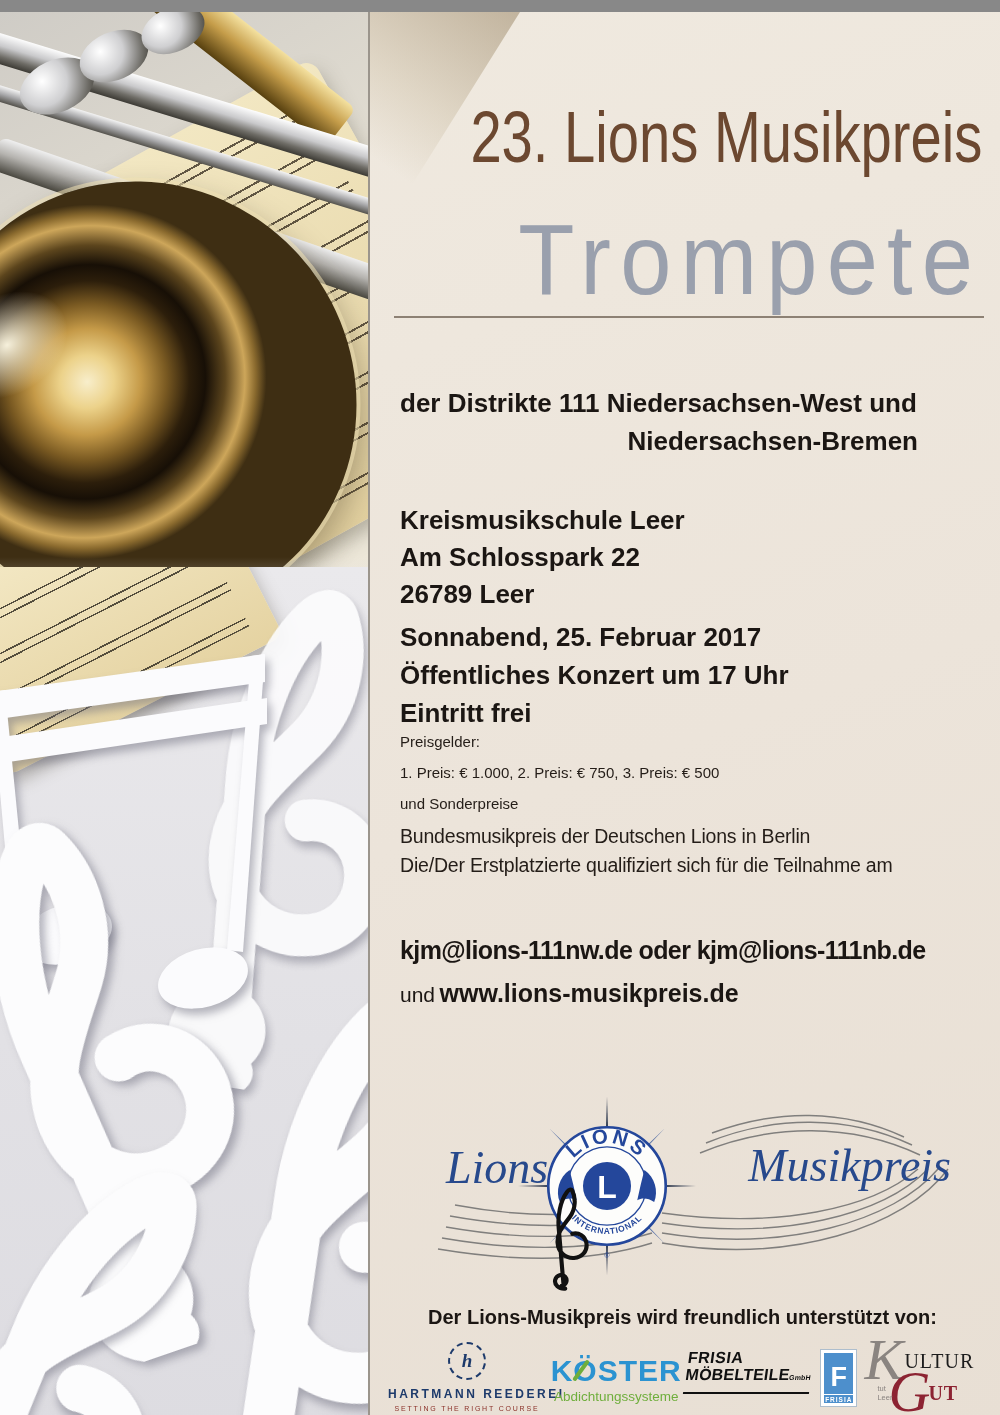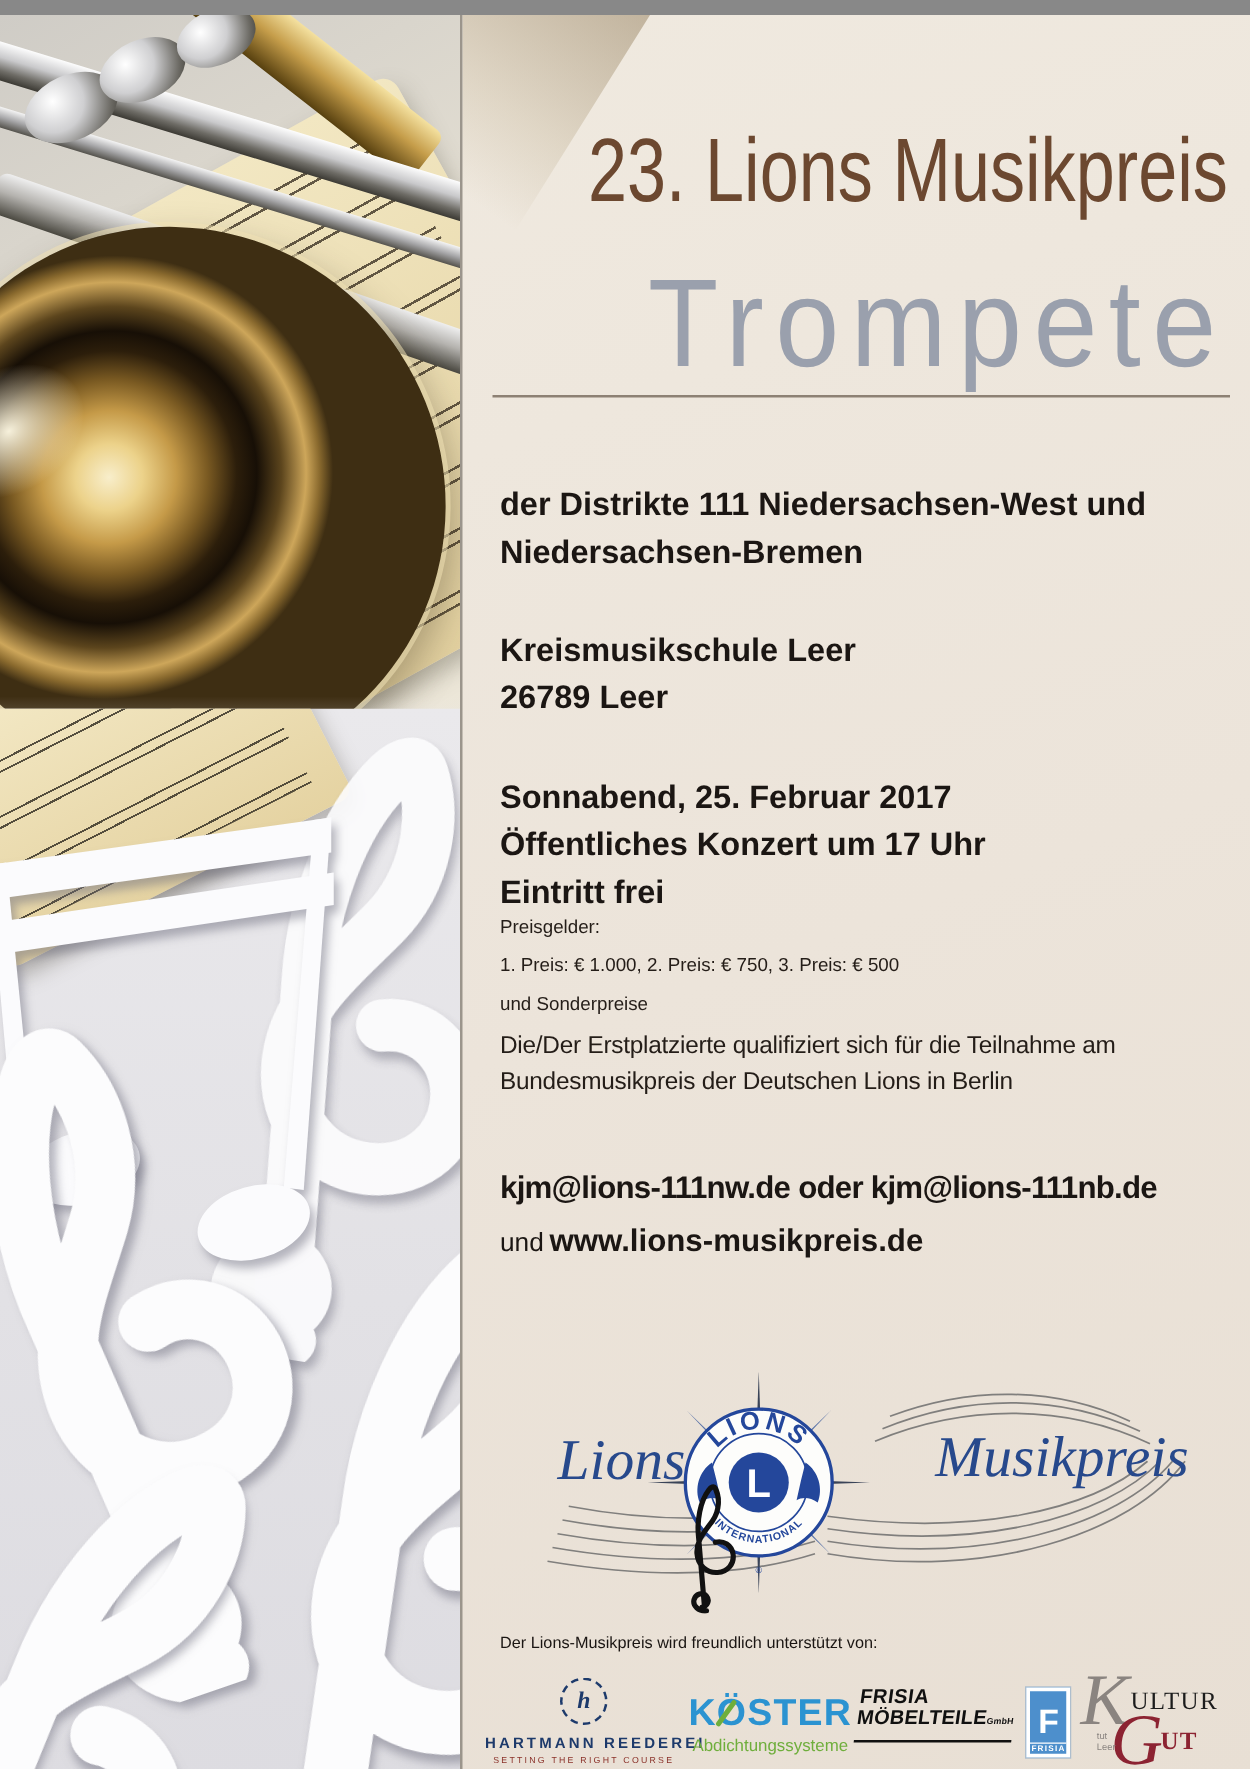--- a/index.html
+++ b/index.html
@@ -61,21 +61,21 @@
         background:linear-gradient(215deg,rgba(125,100,60,.4),rgba(170,150,110,.22) 45%,rgba(170,150,110,0) 72%);
         clip-path:polygon(0 0,100% 0,0 100%);}
   
   .title{position:absolute;top:84px;right:18px;z-index:10;font-size:72px;color:#6C4830;
         white-space:nowrap;transform:scaleX(.78);transform-origin:100% 50%;letter-spacing:0;}
   .subtitle{position:absolute;top:190px;right:18px;z-index:10;font-size:100px;color:#9AA0AD;
         white-space:nowrap;letter-spacing:10px;transform:scaleX(.92);transform-origin:100% 50%;}
   .rule{position:absolute;top:304px;left:394px;right:16px;height:2px;background:#8d8174;z-index:9;}
   .block{position:absolute;left:400px;width:560px;z-index:10;}
   .district{top:372px;font-weight:bold;font-size:26px;line-height:38px;}
-  .district .l2{padding-right:42px;}
+  .district .l2{text-align:right;padding-right:42px;}
   .addr{top:490px;font-weight:bold;font-size:26px;line-height:37px;}
   .datetime{top:606px;font-weight:bold;font-size:26px;line-height:38px;}
   .prizes{top:714px;font-size:15px;line-height:31px;color:#241d18;}
   .qual{top:810px;font-size:19.5px;line-height:29px;color:#241d18;letter-spacing:-.2px;}
   .infoblock{top:912px;}
   .info-h{font-size:21px;}
   .emails{font-size:25px;font-weight:bold;letter-spacing:-.6px;margin-top:12px;white-space:nowrap;}
   .webline{margin-top:14px;}
   .web-prefix{font-size:21px;}
   .website{font-size:25px;font-weight:bold;}
@@ -83,22 +83,22 @@
   .logo-block{position:absolute;left:400px;top:1085px;width:565px;height:192px;z-index:10;}
   .swirl{position:absolute;left:0;top:0;width:565px;height:192px;}
   .word{position:absolute;font-family:"Liberation Serif",serif;font-style:italic;
         font-size:46px;color:#27498C;}
   .word.lions{left:46px;top:44px;}
   .word.musikpreis{right:14px;top:42px;}
   .emblem{position:absolute;left:118px;top:0px;width:178px;height:178px;}
   .logo-clef{position:absolute;left:136px;top:82px;width:62px;height:112px;}
   .logo-clef path{fill:none;stroke:#111;stroke-width:7;stroke-linecap:round;stroke-linejoin:round;}
   
-  .supporters{position:absolute;left:400px;top:1294px;width:565px;text-align:left;
-        font-size:13px;font-weight:normal;z-index:10;}
+  .supporters{position:absolute;left:400px;top:1294px;width:565px;text-align:center;
+        font-size:20px;font-weight:bold;z-index:10;}
   .sponsors{position:absolute;left:388px;top:1324px;width:592px;display:flex;
         justify-content:space-between;align-items:flex-start;z-index:10;}
   .sp{text-align:center;}
   .sp-hartmann{width:158px;margin-top:6px;color:#1D3A6B;}
   .h-circle{width:34px;height:34px;border:2px dashed #1D3A6B;border-radius:50%;margin:0 auto 7px;
         display:flex;align-items:center;justify-content:center;
         font-family:"Liberation Serif",serif;font-style:italic;font-weight:bold;font-size:19px;}
   .h-name{font-size:12px;letter-spacing:2.5px;font-weight:bold;white-space:nowrap;}
   .h-tag{font-size:7px;letter-spacing:1.8px;color:#8a3028;margin-top:4px;white-space:nowrap;}
   .sp-koester{width:150px;margin-top:18px;}
@@ -191,38 +191,39 @@
   <div class="subtitle">Trompete</div>
   <div class="rule"></div>
 
   <div class="block district">
     <div class="l1">der Distrikte 111 Niedersachsen-West und</div>
     <div class="l2">Niedersachsen-Bremen</div>
   </div>
 
   <div class="block addr">
     <div>Kreismusikschule Leer</div>
+    <div>Am Schlosspark 22</div>
     <div>26789 Leer</div>
   </div>
 
   <div class="block datetime">
     <div>Sonnabend, 25. Februar 2017</div>
     <div>Öffentliches Konzert um 17 Uhr</div>
     <div>Eintritt frei</div>
   </div>
 
   <div class="block prizes">
     <div>Preisgelder:</div>
     <div>1. Preis: € 1.000, 2. Preis: € 750, 3. Preis: € 500</div>
     <div>und Sonderpreise</div>
   </div>
 
   <div class="block qual">
+    <div>Bundesmusikpreis der Deutschen Lions in Berlin</div>
     <div>Die/Der Erstplatzierte qualifiziert sich für die Teilnahme am</div>
-    <div>Bundesmusikpreis der Deutschen Lions in Berlin</div>
   </div>
 
   <div class="block infoblock">
     <div class="emails">kjm@lions-111nw.de oder kjm@lions-111nb.de</div>
     <div class="webline">
       <span class="web-prefix">und</span>
       <span class="website">www.lions-musikpreis.de</span>
     </div>
   </div>
 

